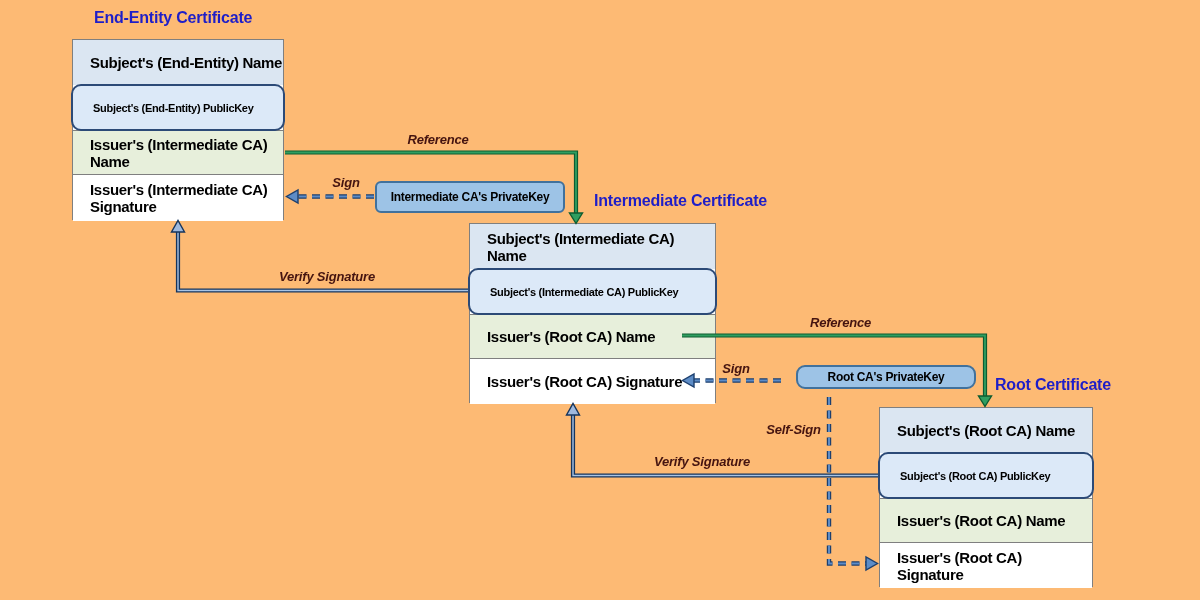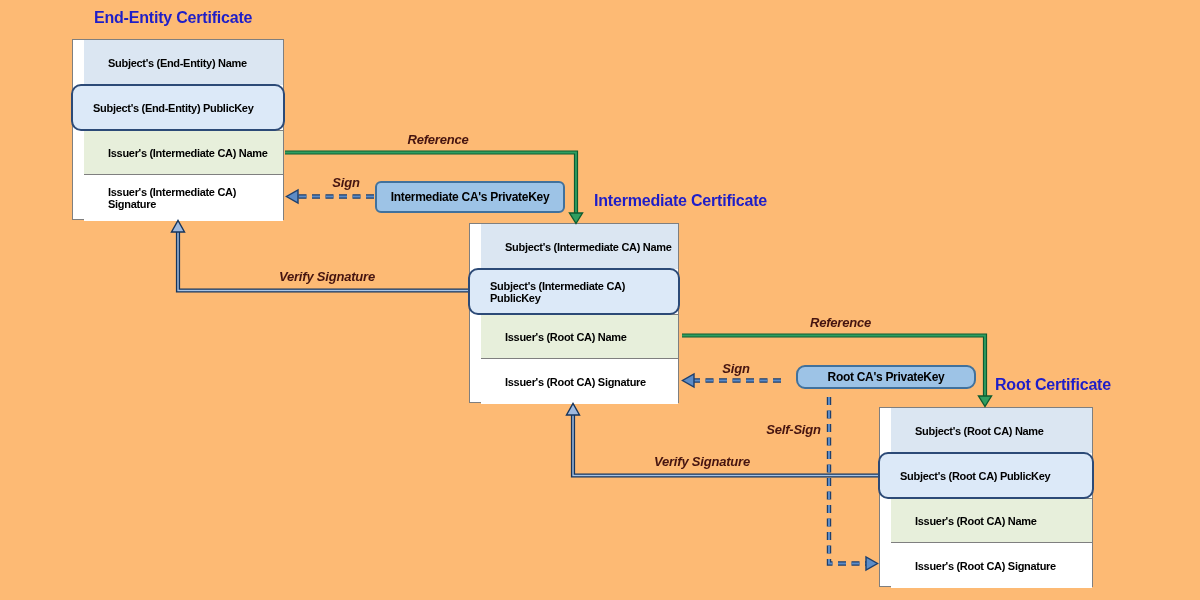--- a/index.html
+++ b/index.html
@@ -2,21 +2,21 @@
 <html><head>
 <meta charset="utf-8">
 <style>
   html,body{margin:0;padding:0;background:#ffffff;}
   #canvas{position:relative;width:1200px;height:600px;background:#fdba74;overflow:hidden;
           font-family:"Liberation Sans", sans-serif;}
 
   
   .cert{position:absolute;background:#ffffff;border:1px solid #7f7f7f;box-sizing:border-box;}
   .row{position:absolute;left:0;right:0;display:flex;align-items:center;box-sizing:border-box;
-       padding-left:24px;font-weight:bold;font-size:11px;letter-spacing:-0.3px;color:#000;margin-left:11px;}
+       padding-left:17px;font-weight:bold;font-size:15px;letter-spacing:-0.3px;color:#000;}
   .row-name{background:#dbe6f2;}
   .row-issuer{background:#e7efdb;border-top:1px solid #7f7f7f;border-bottom:1px solid #7f7f7f;}
   .row-sig{background:#ffffff;}
   .row-pubkey{position:absolute;left:-2px;right:-2px;display:flex;align-items:center;box-sizing:border-box;
        padding-left:20px;font-weight:bold;font-size:11px;letter-spacing:-0.3px;color:#000;
        background:#dce9f8;border:2px solid #2c4a77;border-radius:10px;z-index:2;}
 
   .cert-title{position:absolute;font-weight:bold;font-size:16px;letter-spacing:-0.2px;color:#1e1ec8;}
 
   .pk{position:absolute;display:flex;align-items:center;justify-content:center;box-sizing:border-box;
@@ -46,28 +46,28 @@
   <div class="cert-title" style="left:594px;top:192px;">Intermediate Certificate</div>
   <div class="cert-title" style="left:995px;top:376px;">Root Certificate</div>
 
   <div class="cert" style="left:72px;top:39px;width:212px;height:181px;">
     <div class="row row-name" style="top:0;height:45px;">Subject's (End-Entity) Name</div>
     <div class="row-pubkey" style="top:44px;height:47px;">Subject's (End-Entity) PublicKey</div>
     <div class="row row-issuer" style="top:90px;height:45px;">Issuer's (Intermediate CA) Name</div>
     <div class="row row-sig" style="top:135px;height:46px;">Issuer's (Intermediate CA) Signature</div>
   </div>
 
-  <div class="cert" style="left:469px;top:223px;width:210px;height:180px;">
+  <div class="cert" style="left:469px;top:223px;width:247px;height:180px;">
     <div class="row row-name" style="top:0;height:45px;">Subject's (Intermediate CA) Name</div>
     <div class="row-pubkey" style="top:44px;height:47px;">Subject's (Intermediate CA) PublicKey</div>
     <div class="row row-issuer" style="top:90px;height:45px;">Issuer's (Root CA) Name</div>
     <div class="row row-sig" style="top:135px;height:45px;">Issuer's (Root CA) Signature</div>
   </div>
 
-  <div class="cert" style="left:879px;top:407px;width:214px;height:180px;text-align:center;">
+  <div class="cert" style="left:879px;top:407px;width:214px;height:180px;">
     <div class="row row-name" style="top:0;height:45px;">Subject's (Root CA) Name</div>
     <div class="row-pubkey" style="top:44px;height:47px;">Subject's (Root CA) PublicKey</div>
     <div class="row row-issuer" style="top:90px;height:45px;">Issuer's (Root CA) Name</div>
     <div class="row row-sig" style="top:135px;height:45px;">Issuer's (Root CA) Signature</div>
   </div>
 
   <div class="pk" style="left:375px;top:181px;width:190px;height:32px;border-radius:6px;">Intermediate CA's PrivateKey</div>
   <div class="pk" style="left:796px;top:365px;width:180px;height:24px;">Root CA's PrivateKey</div>
 
   <div class="alabel" style="left:383px;top:132px;width:110px;">Reference</div>

